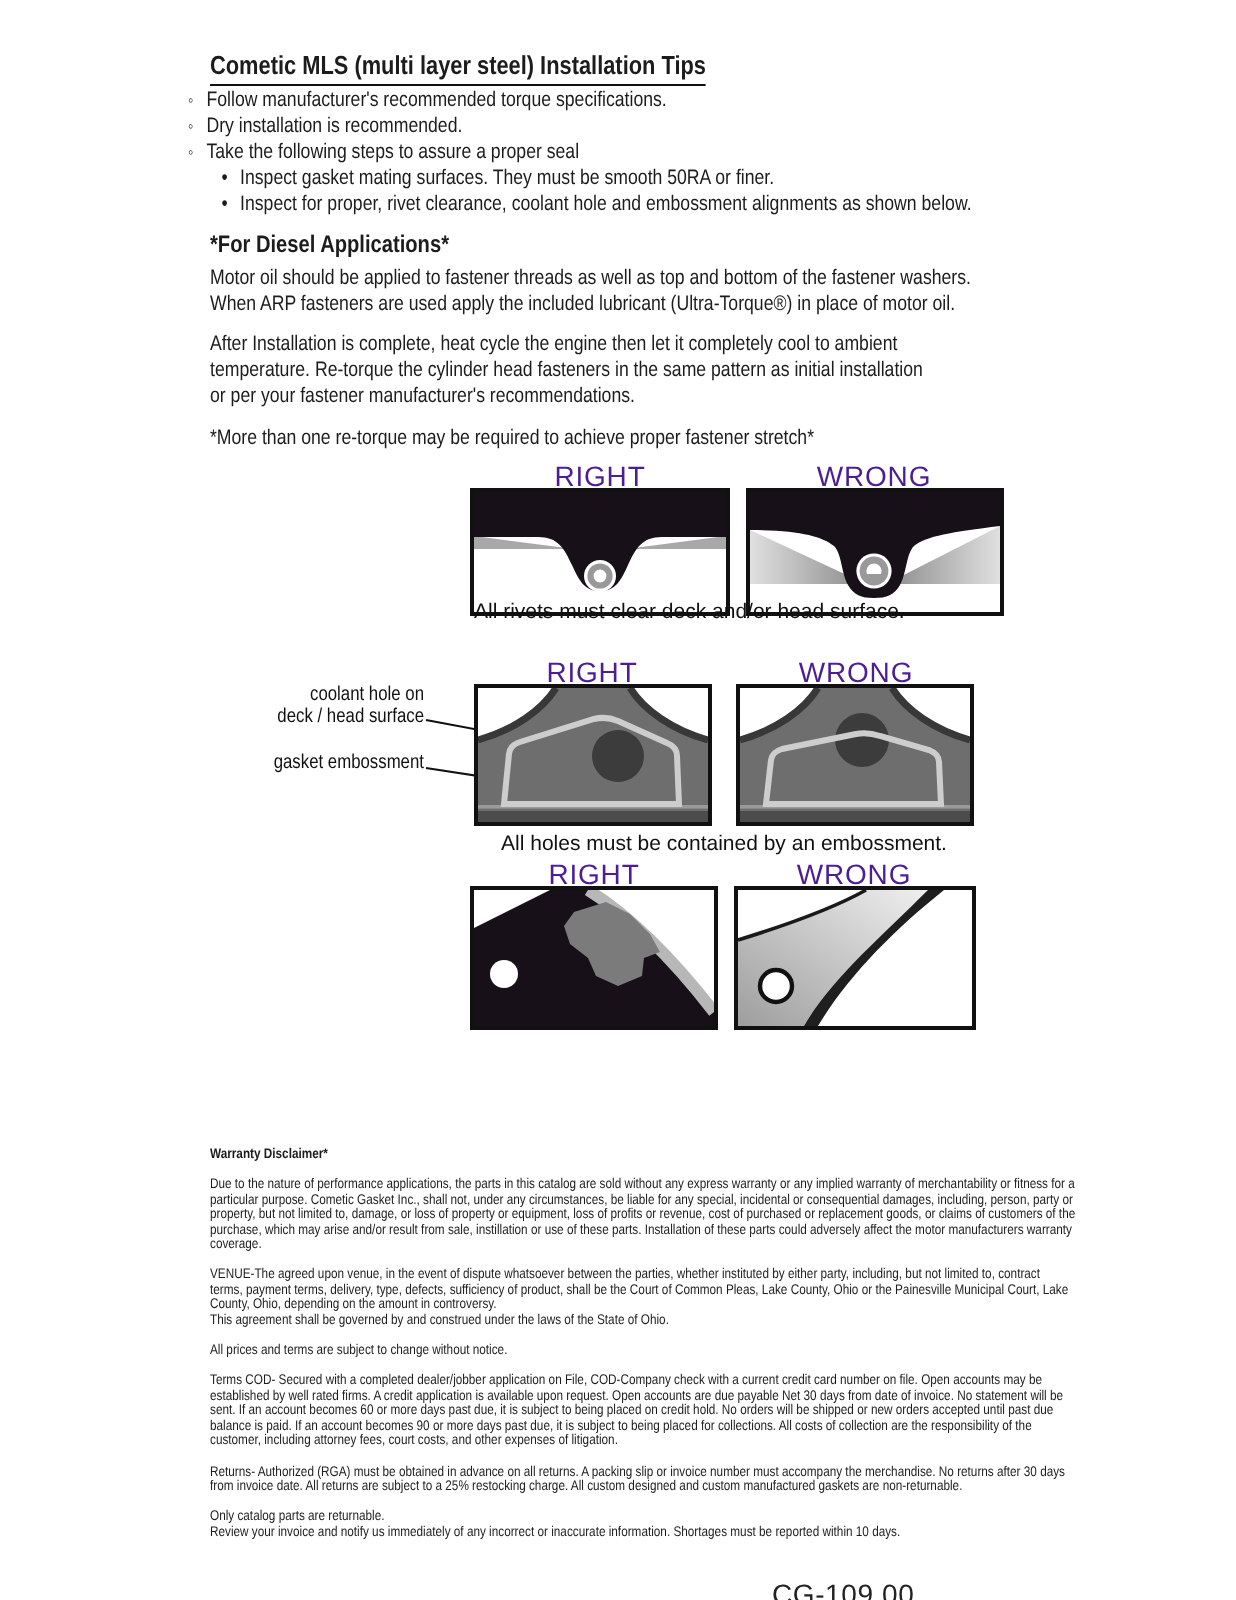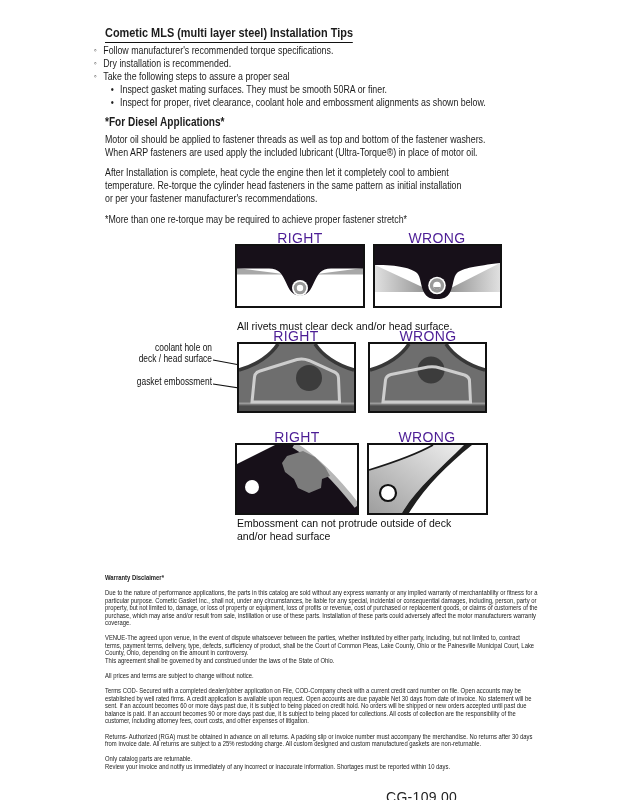--- a/index.html
+++ b/index.html
@@ -79,21 +79,21 @@
     <polygon points="2,21 60,48 2,48" fill="url(#gradL)"></polygon>
     <polygon points="127,19 70,48 127,48" fill="url(#gradR)"></polygon>
     <path d="M2 2 H127 V19 C103 22 90 24 84 29 C80 33 80.5 42 77 48.5 C74 53.5 70.5 55 64 55 C57.5 55 54 53.5 51 48.5 C47.5 42 48 33 44 29 C38 24 26 21 2 21 Z" style="fill:var(--diagram_dark)"></path>
     <circle cx="64" cy="41.5" r="8.8" fill="#fff"></circle>
     <circle cx="64" cy="41.5" r="7.2" fill="#999"></circle>
     <circle cx="64" cy="41.5" r="3.8" fill="#fff"></circle>
     <path d="M60.4 43 A3.8 3.8 0 0 0 67.6 43 Z" fill="#999"></path>
     <rect x="1" y="1" width="127" height="62" fill="none" stroke="#111" stroke-width="2"></rect>
   </svg>
 
-  <div class="abs caption" style="left:237px;top:320px;">All rivets must clear deck and/or head surface.</div>
+  <div class="abs caption" style="left:237px;top:300px;">All rivets must clear deck and/or head surface.</div>
 
   <div class="abs fig-label" style="left:256px;top:328px;">RIGHT</div>
   <div class="abs fig-label" style="left:388px;top:328px;">WRONG</div>
 
   <div class="abs annot cond-r" style="left:92px;top:342px;">coolant hole on
 deck / head surface</div>
   <div class="abs annot cond-r" style="left:92px;top:376px;">gasket embossment</div>
 
   <svg class="abs" style="left:205px;top:355px;" width="115" height="42" viewBox="0 0 115 42">
     <line x1="8" y1="5" x2="104" y2="23" stroke="#111" stroke-width="1.1"></line>
@@ -119,20 +119,21 @@
     <rect x="2" y="63.5" width="115" height="5.5" fill="#4c4c4c"></rect>
     <circle cx="63" cy="28" r="13.5" style="fill:var(--hole_gray)"></circle>
     <path d="M2 2 H41 C34 13 20 23 2 28 Z" fill="#fff"></path>
     <path d="M41 2 C34 13 20 23 2 28" fill="none" stroke="#383838" stroke-width="3.5"></path>
     <path d="M117 2 H78 C85 13 99 23 117 28 Z" fill="#fff"></path>
     <path d="M78 2 C85 13 99 23 117 28" fill="none" stroke="#383838" stroke-width="3.5"></path>
     <path d="M15 60 L17.5 38 Q18 34 23 32.5 L60 25 Q66 24 72 26 L96.5 33 Q101.5 35 101.5 39 L102.5 60 Z" fill="none" style="stroke:var(--embossment_light)" stroke-width="3"></path>
     <rect x="1" y="1" width="117" height="69" fill="none" stroke="#111" stroke-width="2"></rect>
   </svg>
 
+  <div class="abs caption" style="left:237px;top:416px;width:250px;text-align:center;">All holes must be contained by an embossment.</div>
 
   <div class="abs fig-label" style="left:257px;top:429px;">RIGHT</div>
   <div class="abs fig-label" style="left:387px;top:429px;">WRONG</div>
 
   <svg class="abs" style="left:235px;top:443px;" width="124" height="72" viewBox="0 0 124 72">
     <rect x="1" y="1" width="122" height="70" style="fill:var(--diagram_dark)" stroke="#111" stroke-width="2"></rect>
     <path d="M2 2 H40 L2 21 Z" fill="#fff"></path>
     <path d="M59 2 H122 V63 C101 36 80 15 59 2 Z" fill="#fff"></path>
     <path d="M59 2 C80 15 101 36 122 63" fill="none" stroke="#b7b7b7" stroke-width="6"></path>
     <polygon points="52,13 68,8 80,14 90,24 95,33 87,36 86,45 74,50 63,45 59,36 50,29 47,20" fill="#7b7b7b"></polygon>
@@ -149,22 +150,20 @@
       </linearGradient>
     </defs>
     <rect x="1" y="1" width="119" height="70" fill="#fff" stroke="#111" stroke-width="2"></rect>
     <path d="M2 27 C28 19 50 11 66 2 L97 2 C74 25 48 47 35 70 L2 70 Z" fill="url(#gradF)"></path>
     <path d="M2 27 C28 19 50 11 66 2" fill="none" stroke="#1a1a1a" stroke-width="1.8"></path>
     <path d="M97 2 C74 25 48 47 35 70 L42 70 C57 45 80 22 105 2 Z" fill="#1f1f1f"></path>
     <circle cx="21" cy="50" r="8" fill="#fff" stroke="#111" stroke-width="2.2"></circle>
     <rect x="1" y="1" width="119" height="70" fill="none" stroke="#111" stroke-width="2"></rect>
   </svg>
 
-  <div class="abs caption" style="left:237px;top:517px;line-height:12.5px;">Embossment can not protrude outside of deck
-and/or head surface</div>
 
   <div class="abs legal cond">
     <p class="lh">Warranty Disclaimer*</p>
     <p>Due to the nature of performance applications, the parts in this catalog are sold without any express warranty or any implied warranty of merchantability or fitness for a particular purpose.  Cometic Gasket Inc., shall not, under any circumstances, be liable for any special, incidental or consequential damages, including, person, party or property, but not limited to, damage, or loss of property or equipment, loss of profits or revenue, cost of purchased or replacement goods, or claims of customers of the purchase, which may arise and/or result from sale, instillation or use of these parts.  Installation of these parts could adversely affect the motor manufacturers warranty coverage.</p>
     <p class="tight">VENUE-The agreed upon venue, in the event of dispute whatsoever between the parties, whether instituted by either party, including, but not limited to, contract terms, payment terms, delivery, type, defects, sufficiency of product, shall be the Court of Common Pleas, Lake County, Ohio or the Painesville Municipal Court, Lake County, Ohio, depending on the amount in controversy.</p>
     <p>This agreement shall be governed by and construed under the laws of the State of Ohio.</p>
     <p>All prices and terms are subject to change without notice.</p>
     <p>Terms COD- Secured with a completed dealer/jobber application on File, COD-Company check with a current credit card number on file.  Open accounts may be established by well rated firms.  A credit application is available upon request.  Open accounts are due payable Net 30 days from date of invoice.  No statement will be sent.  If an account becomes 60 or more days past due, it is subject to being placed on credit hold.  No orders will be shipped or new orders accepted until past due balance is paid.  If an account becomes 90 or more days past due, it is subject to being placed for collections.  All costs of collection are the responsibility of the customer, including attorney fees, court costs, and other expenses of litigation.</p>
     <p>Returns- Authorized (RGA) must be obtained in advance on all returns.  A packing slip or invoice number must accompany the merchandise.  No returns after 30 days from invoice date.  All returns are subject to a 25% restocking charge.  All custom designed and custom manufactured gaskets are non-returnable.</p>
     <p class="tight">Only catalog parts are returnable.</p>

